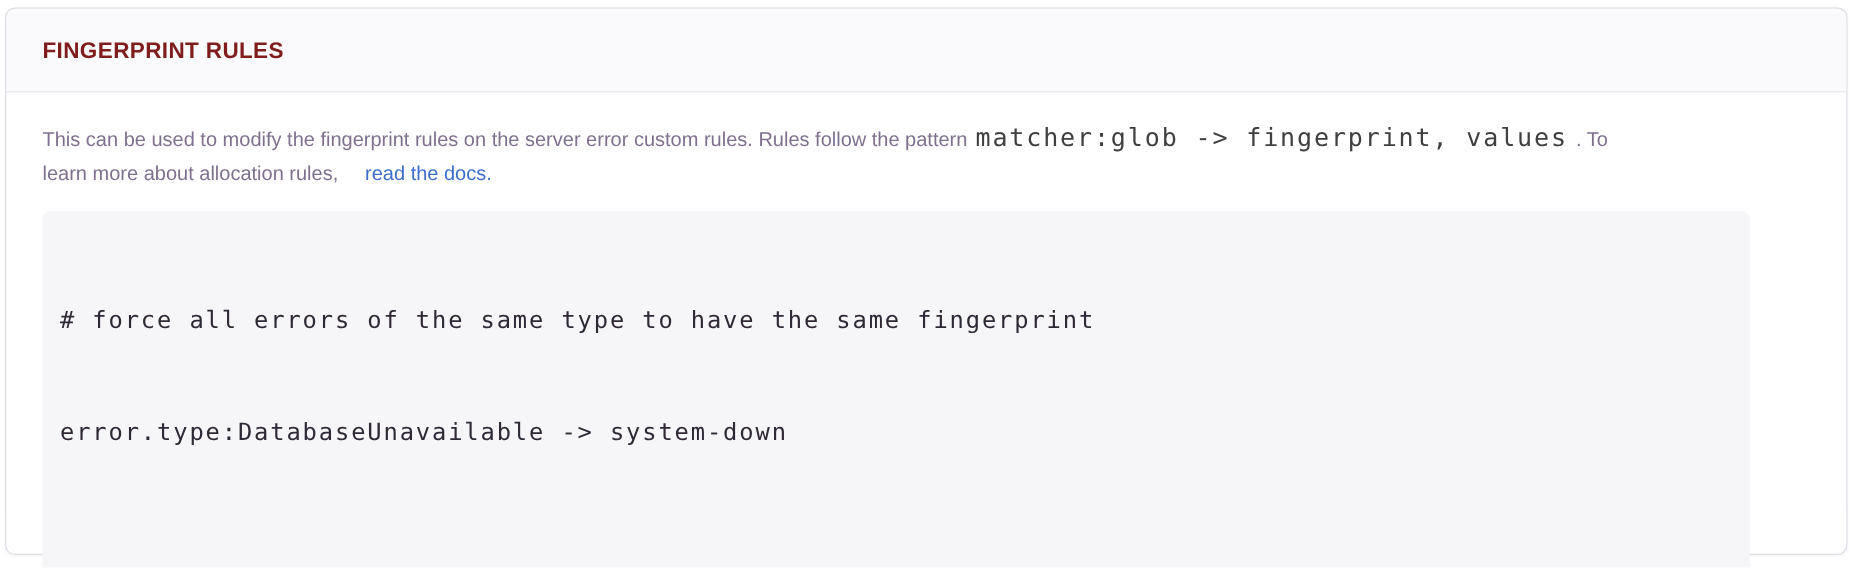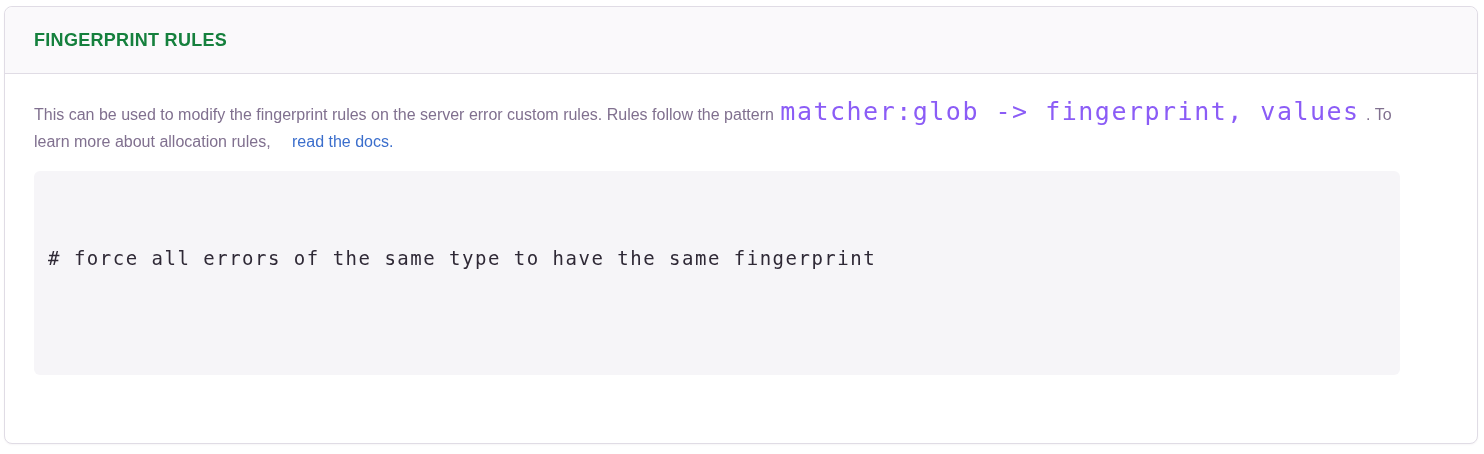--- a/index.html
+++ b/index.html
@@ -32,40 +32,40 @@
     height: 67px;
     background: #faf9fb;
     border-bottom: 1px solid #e0dce5;
     border-radius: 8px 8px 0 0;
     display: flex;
     align-items: center;
     padding: 0 29px;
     font-size: 18px;
     font-weight: 700;
     letter-spacing: 0.3px;
-    color: #15803d;
+    color: #7f1d1d;
   }
   .panel-body {
     padding: 25px 29px 20px 29px;
   }
   .description {
     color: #80708f;
     font-size: 16px;
     line-height: 27px;
     margin: 0;
   }
   .description .line2 {
     display: block;
   }
   code.inline-code {
     font-family: "DejaVu Sans Mono", monospace;
-    font-size: 25px;
+    font-size: 20px;
     letter-spacing: 1.5px;
     line-height: 1;
-    color: #8b5cf6;
+    color: #404040;
     padding: 0 2px;
   }
   a.docs-link {
     color: #3b6ecc;
     text-decoration: none;
     cursor: pointer;
     margin-left: 17px;
   }
   .example-pre {
     margin: 16px 48px 0 0;
@@ -95,19 +95,20 @@
 
       <p class="description"><span>This can be used to modify the fingerprint rules on the server error custom rules. Rules follow the pattern</span>
         <code class="inline-code">matcher:glob -&gt; fingerprint, values</code>
         <span>. To</span>
         <span class="line2"><span>learn more about allocation rules,</span>
           <a class="docs-link">read the docs.</a></span>
       </p>
 
       <div class="example-pre">
         <div># force all errors of the same type to have the same fingerprint</div>
+        <div>error.type:DatabaseUnavailable -&gt; system-down</div>
         
       </div>
 
     </div>
 
   </section>
 </div>
 
 </body></html>

